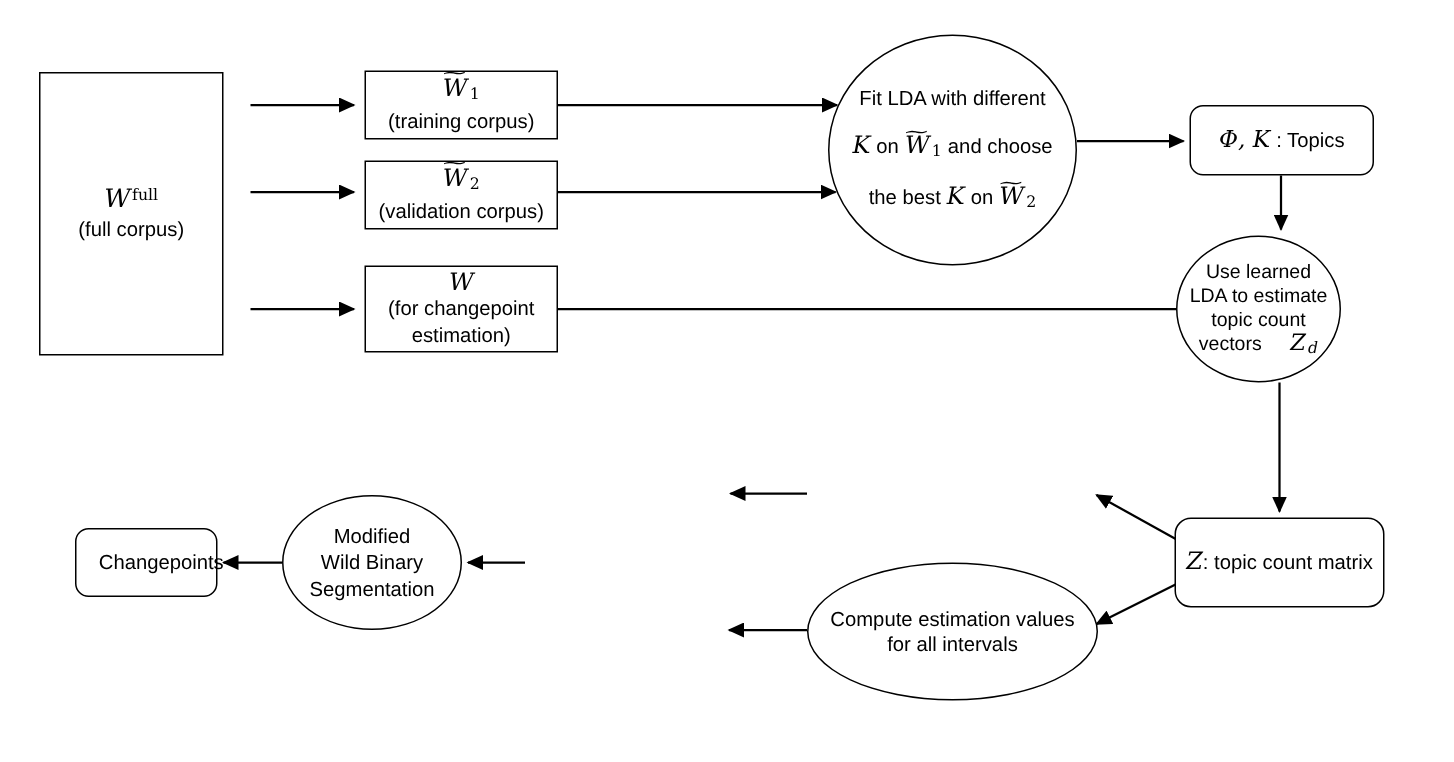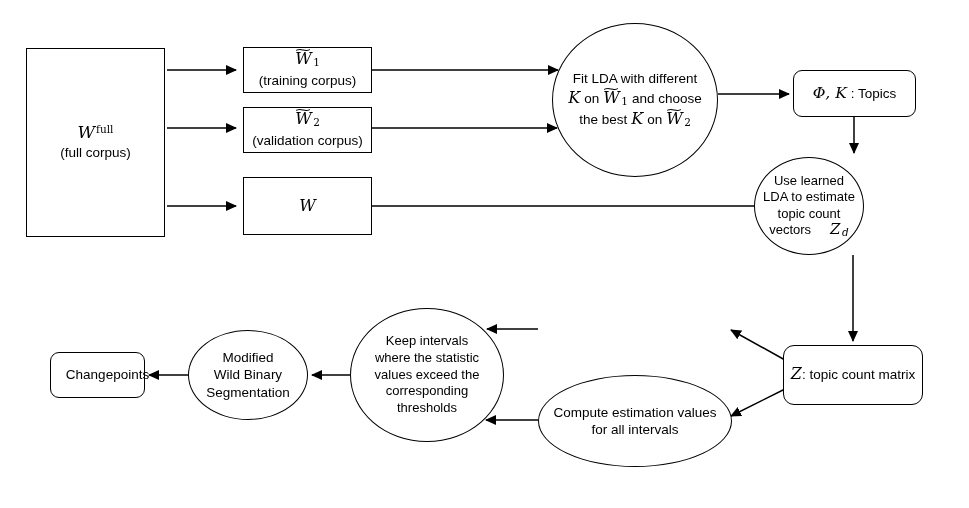--- a/index.html
+++ b/index.html
@@ -47,21 +47,21 @@
     <line x1="372" y1="206" x2="795" y2="206" marker-end="url(#ah)"></line>
     <line x1="853" y1="255" x2="853" y2="341" marker-end="url(#ah)"></line>
     <line x1="785" y1="360" x2="731" y2="330" marker-end="url(#ah)"></line>
     <line x1="785" y1="389" x2="731" y2="416" marker-end="url(#ah)"></line>
     <line x1="538" y1="329" x2="487" y2="329" marker-end="url(#ah)"></line>
     <line x1="538" y1="420" x2="486" y2="420" marker-end="url(#ah)"></line>
     <line x1="350" y1="375" x2="312" y2="375" marker-end="url(#ah)"></line>
     <line x1="188" y1="375" x2="149" y2="375" marker-end="url(#ah)"></line>
   </svg>
 
-  <div class="node" style="left:26px;top:48px;width:139px;height:189px;">
+  <div class="node" style="left:26px;top:48px;width:123px;height:189px;">
     <div class="frow symline">
       <span class="mw"><span class="m big">W</span><span class="msup">full</span></span>
     </div>
     <div class="pre">(full corpus)</div>
   </div>
 
   <div class="node" style="left:243px;top:47px;width:129px;height:46px;">
     <div class="frow symline">
       <span class="mw"><span class="wt"><span class="tld">~</span><span class="m">W</span></span><span class="msub">1</span></span>
     </div>
@@ -72,23 +72,25 @@
     <div class="frow symline">
       <span class="mw"><span class="wt"><span class="tld">~</span><span class="m">W</span></span><span class="msub">2</span></span>
     </div>
     <div class="pre">(validation corpus)</div>
   </div>
 
   <div class="node" style="left:243px;top:177px;width:129px;height:58px;">
     <div class="frow" style="margin-bottom:1px;">
       <span class="m">W</span>
     </div>
+    <div class="pre">(for changepoint
+estimation)</div>
   </div>
 
-  <div class="node ellipse" style="left:552px;top:23px;width:166px;height:154px;padding:0 10px;">
+  <div class="node ellipse" style="left:552px;top:23px;width:166px;height:154px;padding:0 10px;gap:12px;">
     <div>Fit LDA with different</div>
     <div class="frow fitline">
       <span class="m">K</span>
       <span>on</span>
       <span class="mw"><span class="wt"><span class="tld">~</span><span class="m">W</span></span><span class="msub">1</span></span>
       <span>and choose</span>
     </div>
     <div class="frow">
       <span>the best</span>
       <span class="m">K</span>
@@ -97,21 +99,21 @@
     </div>
   </div>
 
   <div class="node rounded" style="left:793px;top:70px;width:123px;height:47px;">
     <div class="frow" style="gap:4px;">
       <span class="m" style="font-size:15.5px;">Φ, K</span>
         <span>: Topics</span>
     </div>
   </div>
 
-  <div class="node ellipse" style="left:754px;top:157px;width:110px;height:98px;font-size:13px;line-height:1.25;text-align:right;">
+  <div class="node ellipse" style="left:784px;top:157px;width:110px;height:98px;font-size:13px;line-height:1.25;text-align:right;">
     <div>Use learned</div>
     <div>LDA to estimate</div>
     <div>topic count</div>
     <div class="frow" style="gap:19px;">
       <span>vectors</span>
       <span class="mw"><span class="m" style="font-size:15px;">Z</span><span class="msub it">d</span></span>
     </div>
   </div>
 
   <div class="node rounded" style="left:783px;top:345px;width:140px;height:60px;border-radius:11px;">
@@ -120,27 +122,20 @@
         <span>: topic count matrix</span>
     </div>
   </div>
 
 
   <div class="node ellipse" style="left:538px;top:375px;width:194px;height:92px;">
     <div class="pre">Compute estimation values
 for all intervals</div>
   </div>
 
-  <div class="node ellipse" style="left:350px;top:308px;width:154px;height:134px;font-size:13px;line-height:1.3;">
-    <div class="pre">Keep intervals
-where the statistic
-values exceed the
-corresponding
-thresholds</div>
-  </div>
 
   <div class="node ellipse" style="left:188px;top:330px;width:120px;height:90px;">
     <div class="pre">Modified
 Wild Binary
 Segmentation</div>
   </div>
 
   <div class="node rounded" style="left:50px;top:352px;width:95px;height:46px;padding-left:20px;">
     <div>Changepoints</div>
   </div>

